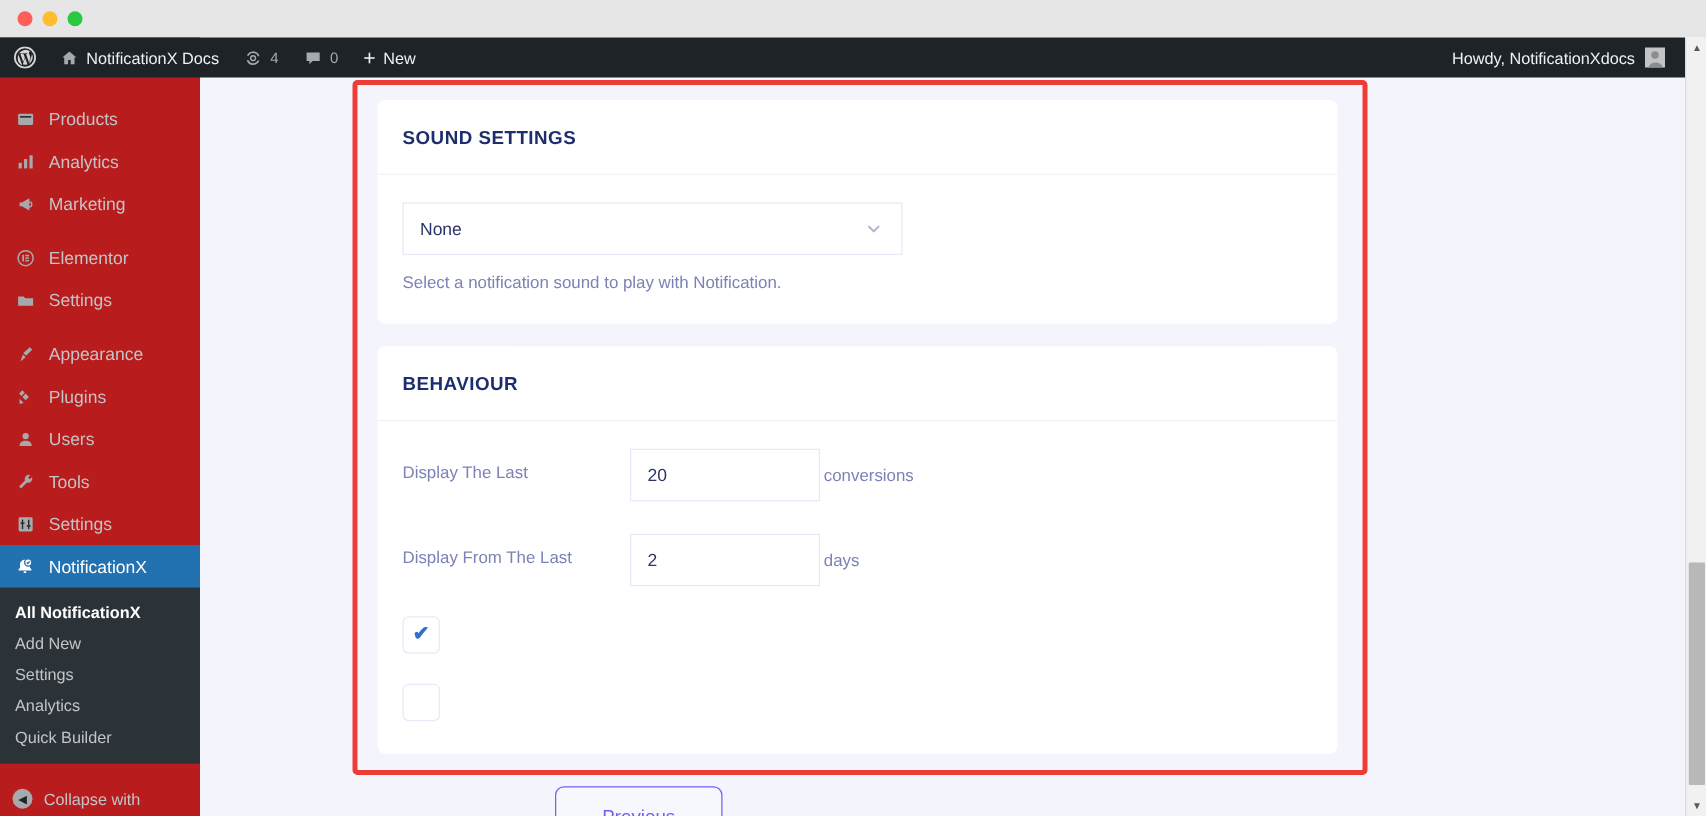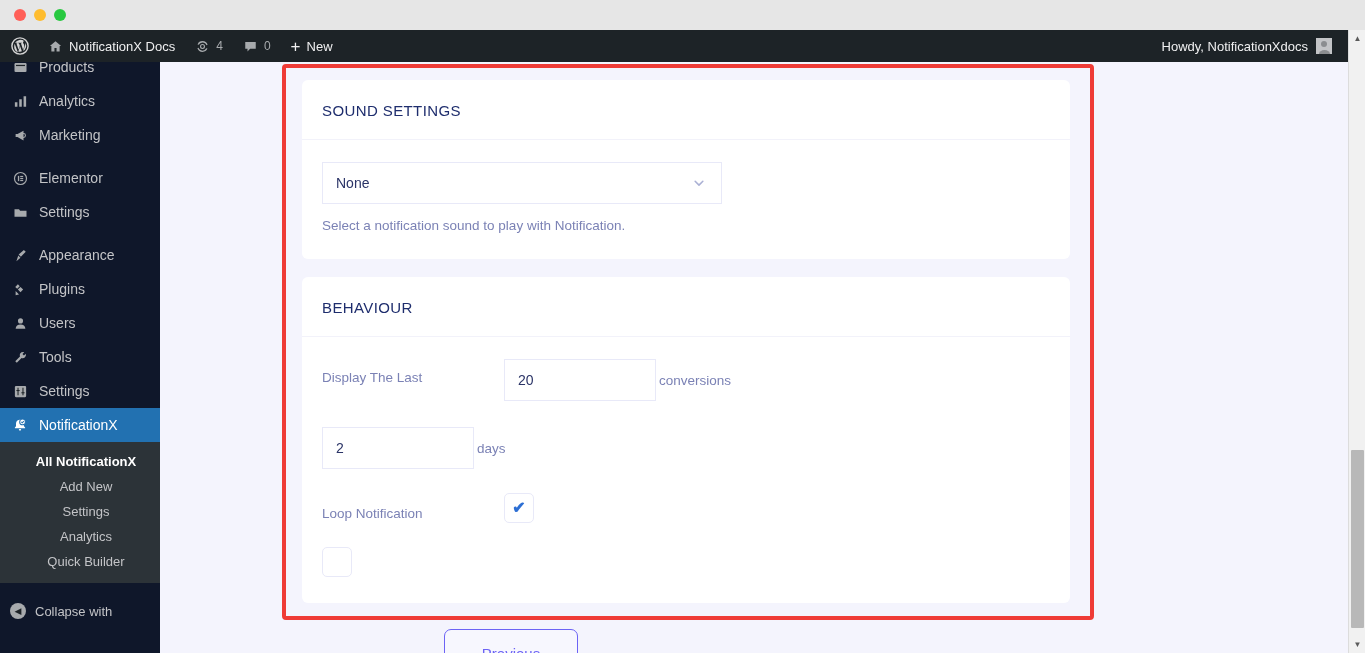--- a/index.html
+++ b/index.html
@@ -43,37 +43,37 @@
   }
   .avatar:after{
     content:""; position:absolute; bottom:-4px; left:2.5px; width:11px; height:8px;
     border-radius:50% 50% 0 0; background:#8b8d90;
   }
   .cnt { color:#a7aaad; font-size:12px; }
   .plus { font-size:17px; line-height:1; font-weight:300; }
 
   
   .sidebar {
-    width:160px; background:#0f172a; padding-top:20px; flex:none;
+    width:160px; background:#b91c1c; padding-top:48px; flex:none;
     position:relative; z-index:20; height:623px; color:#c3c4c7; font-size:14px;
   }
   .menu-item {
     display:flex; align-items:center; gap:9px; height:34px; padding-left:10px;
     color:#c3c4c7; line-height:1;
   }
   .menu-item .ico { width:20px; display:flex; justify-content:center; color:#a7aaad; font-size:15px; flex:none; }
   .menu-item.active { background:#2271b1; color:#fff; position:relative; }
   .menu-item.active .ico { color:#fff; }
   .menu-item.active:after {
     content:""; position:absolute; right:-8px; top:50%; transform:translateY(-50%);
     border:8px solid transparent; border-right-color:#f4f4fd; border-left:0;
   }
   .menu-gap { height:9px; }
   .submenu { background:#2c3338; padding:7px 0 9px 0; }
-  .sub-item { padding:5px 0 5px 12px; font-size:13px; color:#c3c4c7;text-align:center; }
+  .sub-item { padding:5px 0 5px 12px; font-size:13px; color:#c3c4c7; }
   .sub-item.current { font-weight:bold; color:#fff; }
   .collapse {
     display:flex; align-items:center; gap:9px; padding-left:10px; color:#c3c4c7;
     font-size:13px; height:34px; margin-top:11px;
   }
   .collapse .cico {
     width:16px; height:16px; border-radius:50%; background:#a7aaad; color:#1d2327;
     font-size:9px; display:flex; align-items:center; justify-content:center; flex:none;
   }
 
@@ -86,21 +86,21 @@
     position:absolute; left:122px; top:34px; width:812px; height:556px;
     border:4px solid #ef3b36; border-radius:4px;
   }
   .panels { position:absolute; left:142px; top:50px; width:768px; }
 
   .panel { background:#fff; border-radius:6px; margin-bottom:18px; }
   .panel-head {
     padding:22px 20px 20px 20px; border-bottom:1px solid #f2f2fa;
   }
   .panel-title {
-    font-size:15px; font-weight:normal; color:#1e2d6d; letter-spacing:.4px;
+    font-size:15px; font-weight:bold; color:#1e2d6d; letter-spacing:.4px;
     text-transform:uppercase;
   }
   .panel-body { padding:22px 20px 26px 20px; }
 
   .row { display:flex; align-items:flex-start; margin-bottom:26px; }
   .row:last-child { margin-bottom:0; }
   .row-label {
     width:182px; flex:none; font-size:13.5px; color:#7b82b5; padding-top:11px;
   }
   .row-field { flex:1; }
@@ -377,28 +377,28 @@
 
           <div class="row">
             <div class="row-label">Display The Last</div>
             <div class="row-field inline">
               <input class="nx-input" type="text" value="20" style="">
               <span class="unit">conversions</span>
             </div>
           </div>
 
           <div class="row">
+            <div class="row-label">Display From The Last</div>
             <div class="row-field inline">
               <input class="nx-input" type="text" value="2" style="">
               <span class="unit">days</span>
             </div>
           </div>
 
           <div class="row">
-            <div class="row-label">Loop Notification</div>
             <div class="row-field">
               <div class="cbox">
                 <span class="tick">✔</span>
               </div>
             </div>
           </div>
 
           <div class="row">
             <div class="row-field">
               <div class="cbox">

